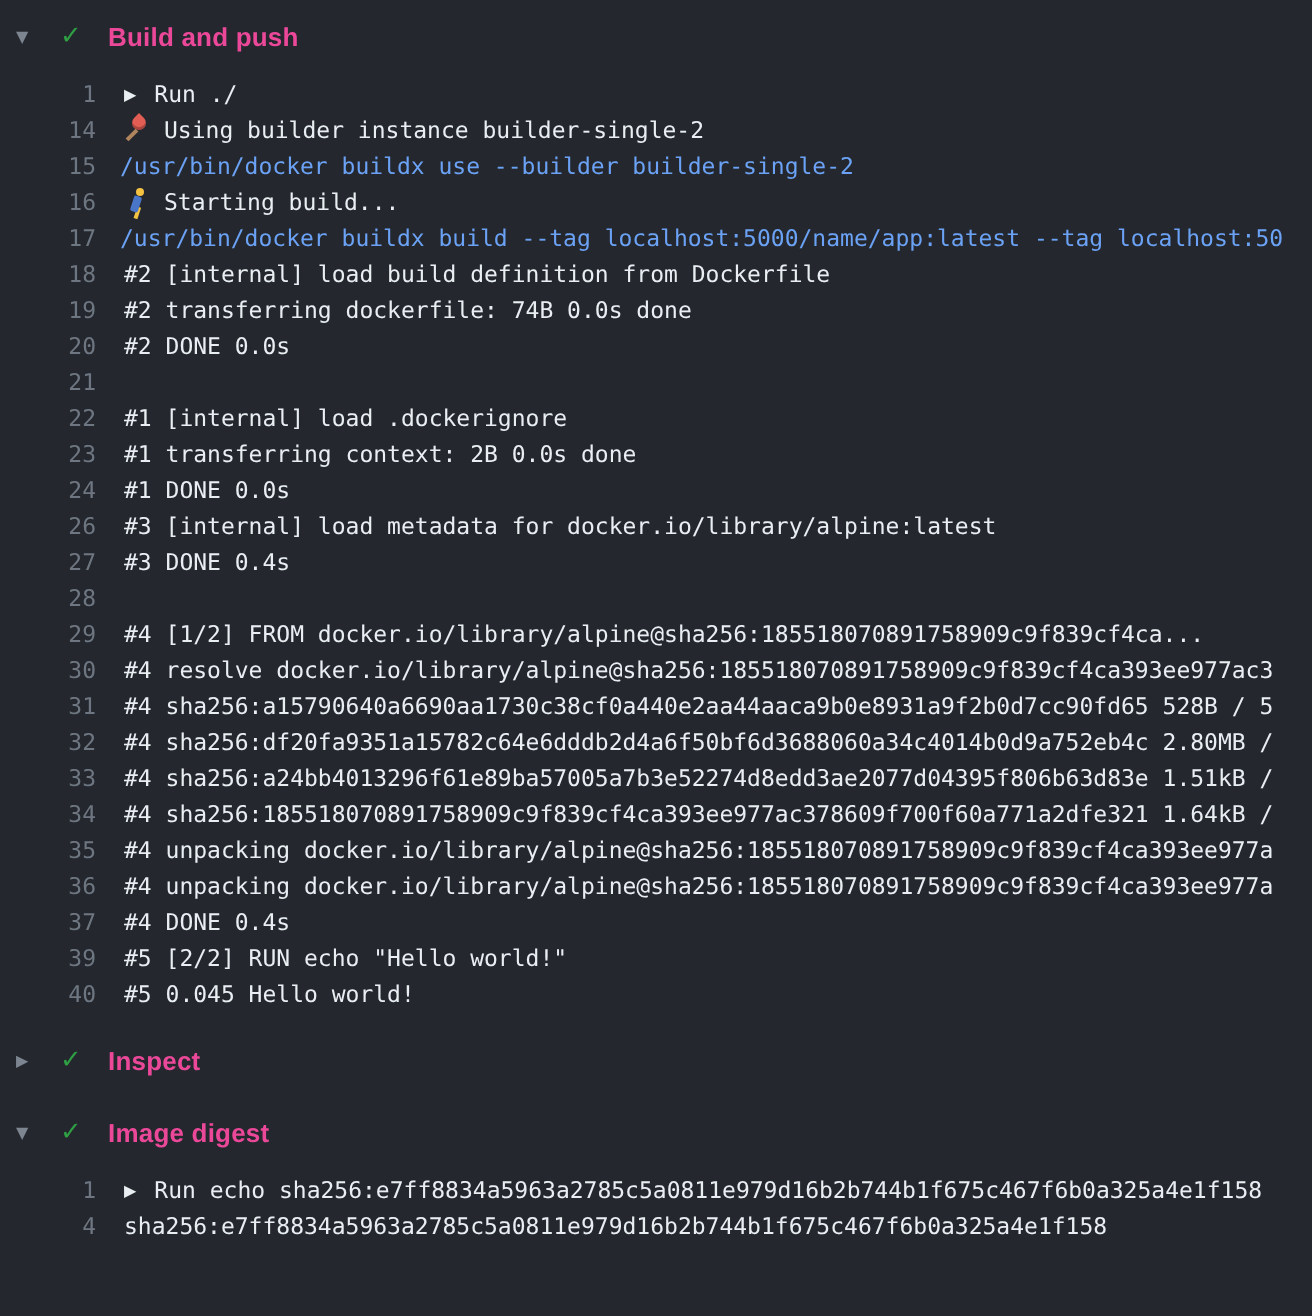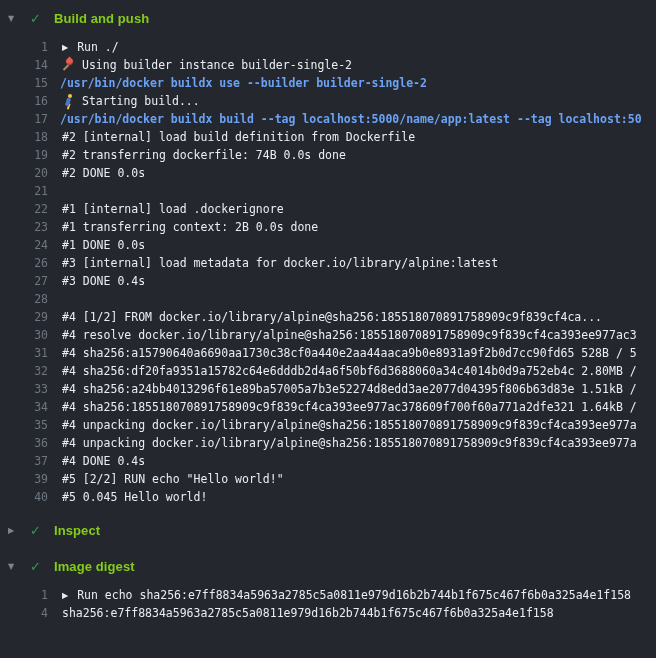--- a/index.html
+++ b/index.html
@@ -25,21 +25,21 @@
     text-align: left;
   }
   .check {
     flex: 0 0 24px;
     color: #2ea043;
     font-size: 13px;
     font-weight: 700;
     font-family: "DejaVu Sans", sans-serif;
   }
   .step-title {
-    color: #84cc16;
+    color: #ec4899;
     font-family: "Liberation Sans", sans-serif;
     font-size: 13px;
     font-weight: 600;
     letter-spacing: 0.1px;
   }
 
   .lines { margin: 6px 0 10px 0; }
   .line {
     display: flex;
     height: 18px; line-height: 18px;
@@ -52,21 +52,21 @@
     text-align: right;
     color: #6e7681;
     cursor: pointer;
   }
   .lt {
     margin-left: 14px;
     overflow: hidden;
     white-space: pre;
     flex: 1 1 auto;
   }
-  .t-command .lt { color: #6ba2f5; font-weight: 700; margin-left: 12px; }
+  .t-command .lt { color: #6ba2f5; font-weight: 400; margin-left: 12px; }
   .t-group .lt { font-weight: 400; }
 
   .play {
     display: inline-block;
     font-size: 8px;
     color: #e9eef3;
     margin-right: 9px;
     vertical-align: 1px;
     font-family: "DejaVu Sans", sans-serif;
     cursor: pointer;

